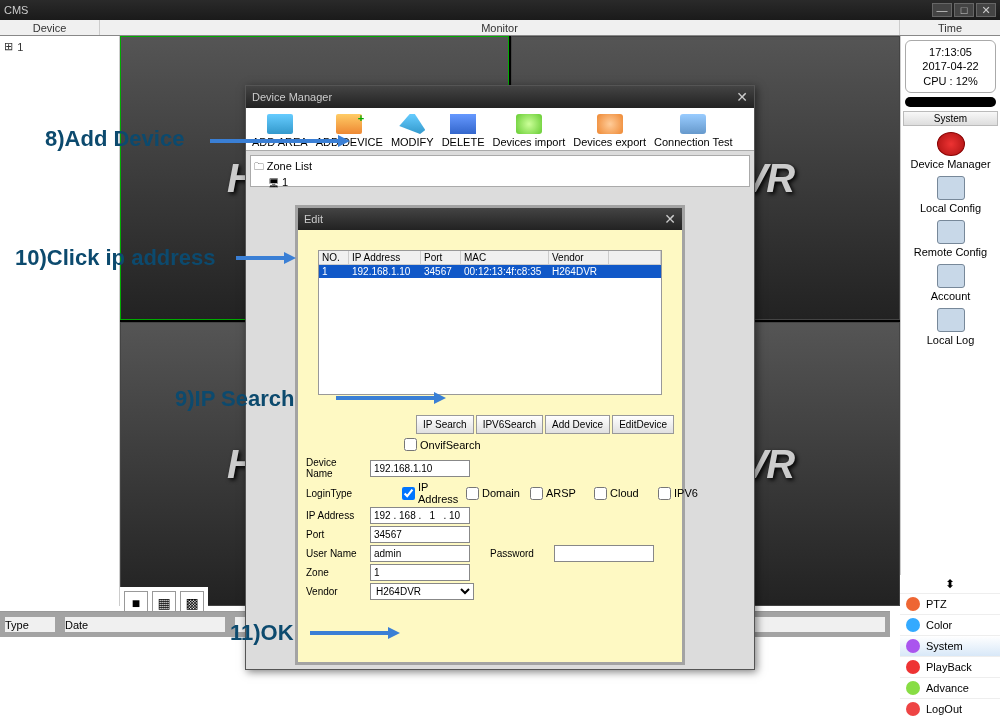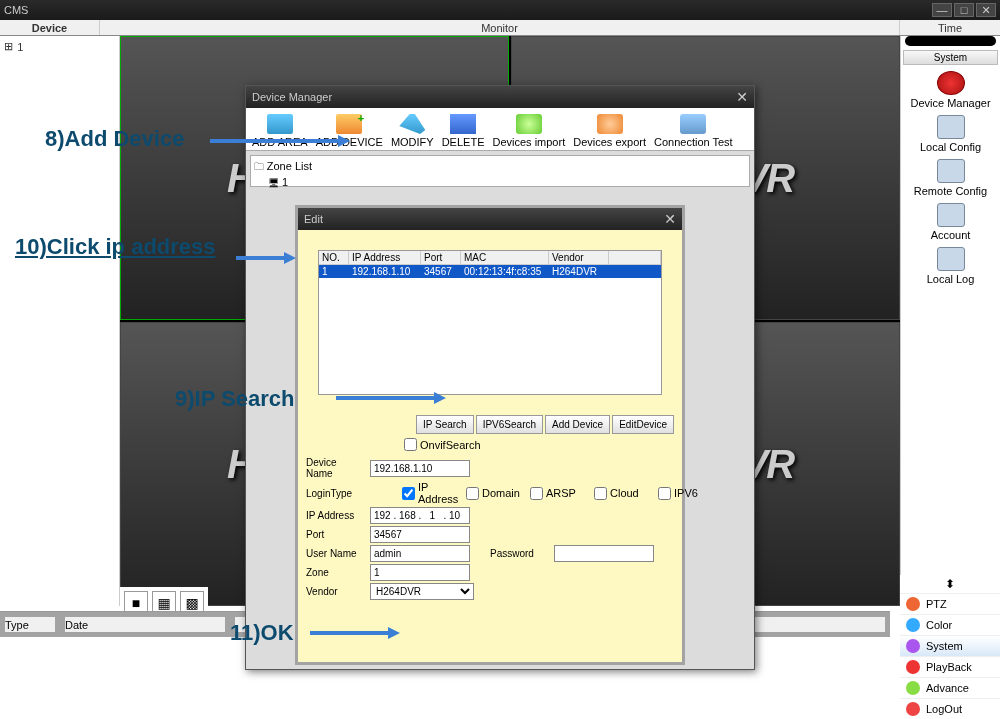--- a/index.html
+++ b/index.html
@@ -7,21 +7,21 @@
   
   
   .titlebar { background: linear-gradient(#2a2a2a, #1a1a1a); height: 20px; display: flex; align-items: center; justify-content: space-between; padding: 0 4px; }
   .titlebar .title { color: #ccc; font-size: 11px; }
   .titlebar .controls { display: flex; gap: 2px; }
   .titlebar .controls div { width: 20px; height: 14px; background: #444; color: #ccc; text-align: center; line-height: 13px; border: 1px solid #666; cursor: pointer; }
   
   
   .col-headers { display: flex; background: #f0f0f0; border-bottom: 1px solid #888; height: 16px; }
   .col-headers div { text-align: center; line-height: 16px; font-size: 11px; color: #333; }
-  .col-device { width: 100px; border-right: 1px solid #ccc; font-weight: bold; }
+  .col-device { width: 100px; border-right: 1px solid #ccc; }
   .col-monitor { flex: 1; border-right: 1px solid #ccc; }
   .col-time { width: 100px; }
   
   
   .main { display: flex; height: 570px; }
   .device-panel { width: 120px; background: #fff; border-right: 1px solid #ccc; padding: 4px; }
   .device-tree { font-size: 11px; color: #333; }
   .device-tree .node { display: flex; align-items: center; gap: 2px; }
   .device-tree .node::before { content: "⊞"; margin-right: 2px; }
   
@@ -144,20 +144,25 @@
       <div class="video-cell inactive">
           <span class="video-logo">H.264DVR</span>
         </div>
       <div class="video-cell inactive">
           <span class="video-logo">H.264DVR</span>
         </div>
     </div>
   </div>
 
   <div class="right-panel">
+    <div class="clock-box">
+      <div>17:13:05</div>
+      <div>2017-04-22</div>
+      <div>CPU : 12%</div>
+    </div>
     <div class="black-bar"></div>
     <div class="system-header">System</div>
     <div class="sys-item"><span class="icon icon-device-manager"></span><span>Device Manager</span></div>
     <div class="sys-item"><span class="icon"></span><span>Local Config</span></div>
     <div class="sys-item"><span class="icon"></span><span>Remote Config</span></div>
     <div class="sys-item"><span class="icon"></span><span>Account</span></div>
     <div class="sys-item"><span class="icon"></span><span>Local Log</span></div>
   </div>
 </div>
 
@@ -301,21 +306,21 @@
     <input type="text" class="w1" value="1" style="">
   </div>
   <div class="form-row">
     <label>Vendor</label>
     <select><option>H264DVR</option></select>
   </div>
 </div>
 
 <div class="annot" style="left:45px; top:126px;">8)Add Device</div>
 <div class="annot" style="left:175px; top:386px;">9)IP Search</div>
-<div class="annot" style="left:15px; top:234px;text-decoration:underline;">10)Click ip address</div>
+<div class="annot" style="left:15px; top:245px;">10)Click ip address</div>
 <div class="annot" style="left:230px; top:620px;">11)OK</div>
 
 <div class="arrow" style="left:210px; top:135px;">
     <svg width="140" height="12">
       <line x1="0" y1="6" x2="128" y2="6" stroke="#3a7fd5" stroke-width="4"></line>
       <polygon points="128,0 140,6 128,12" fill="#3a7fd5"></polygon>
     </svg>
   </div>
 <div class="arrow" style="left:336px; top:392px;">
     <svg width="110" height="12">

